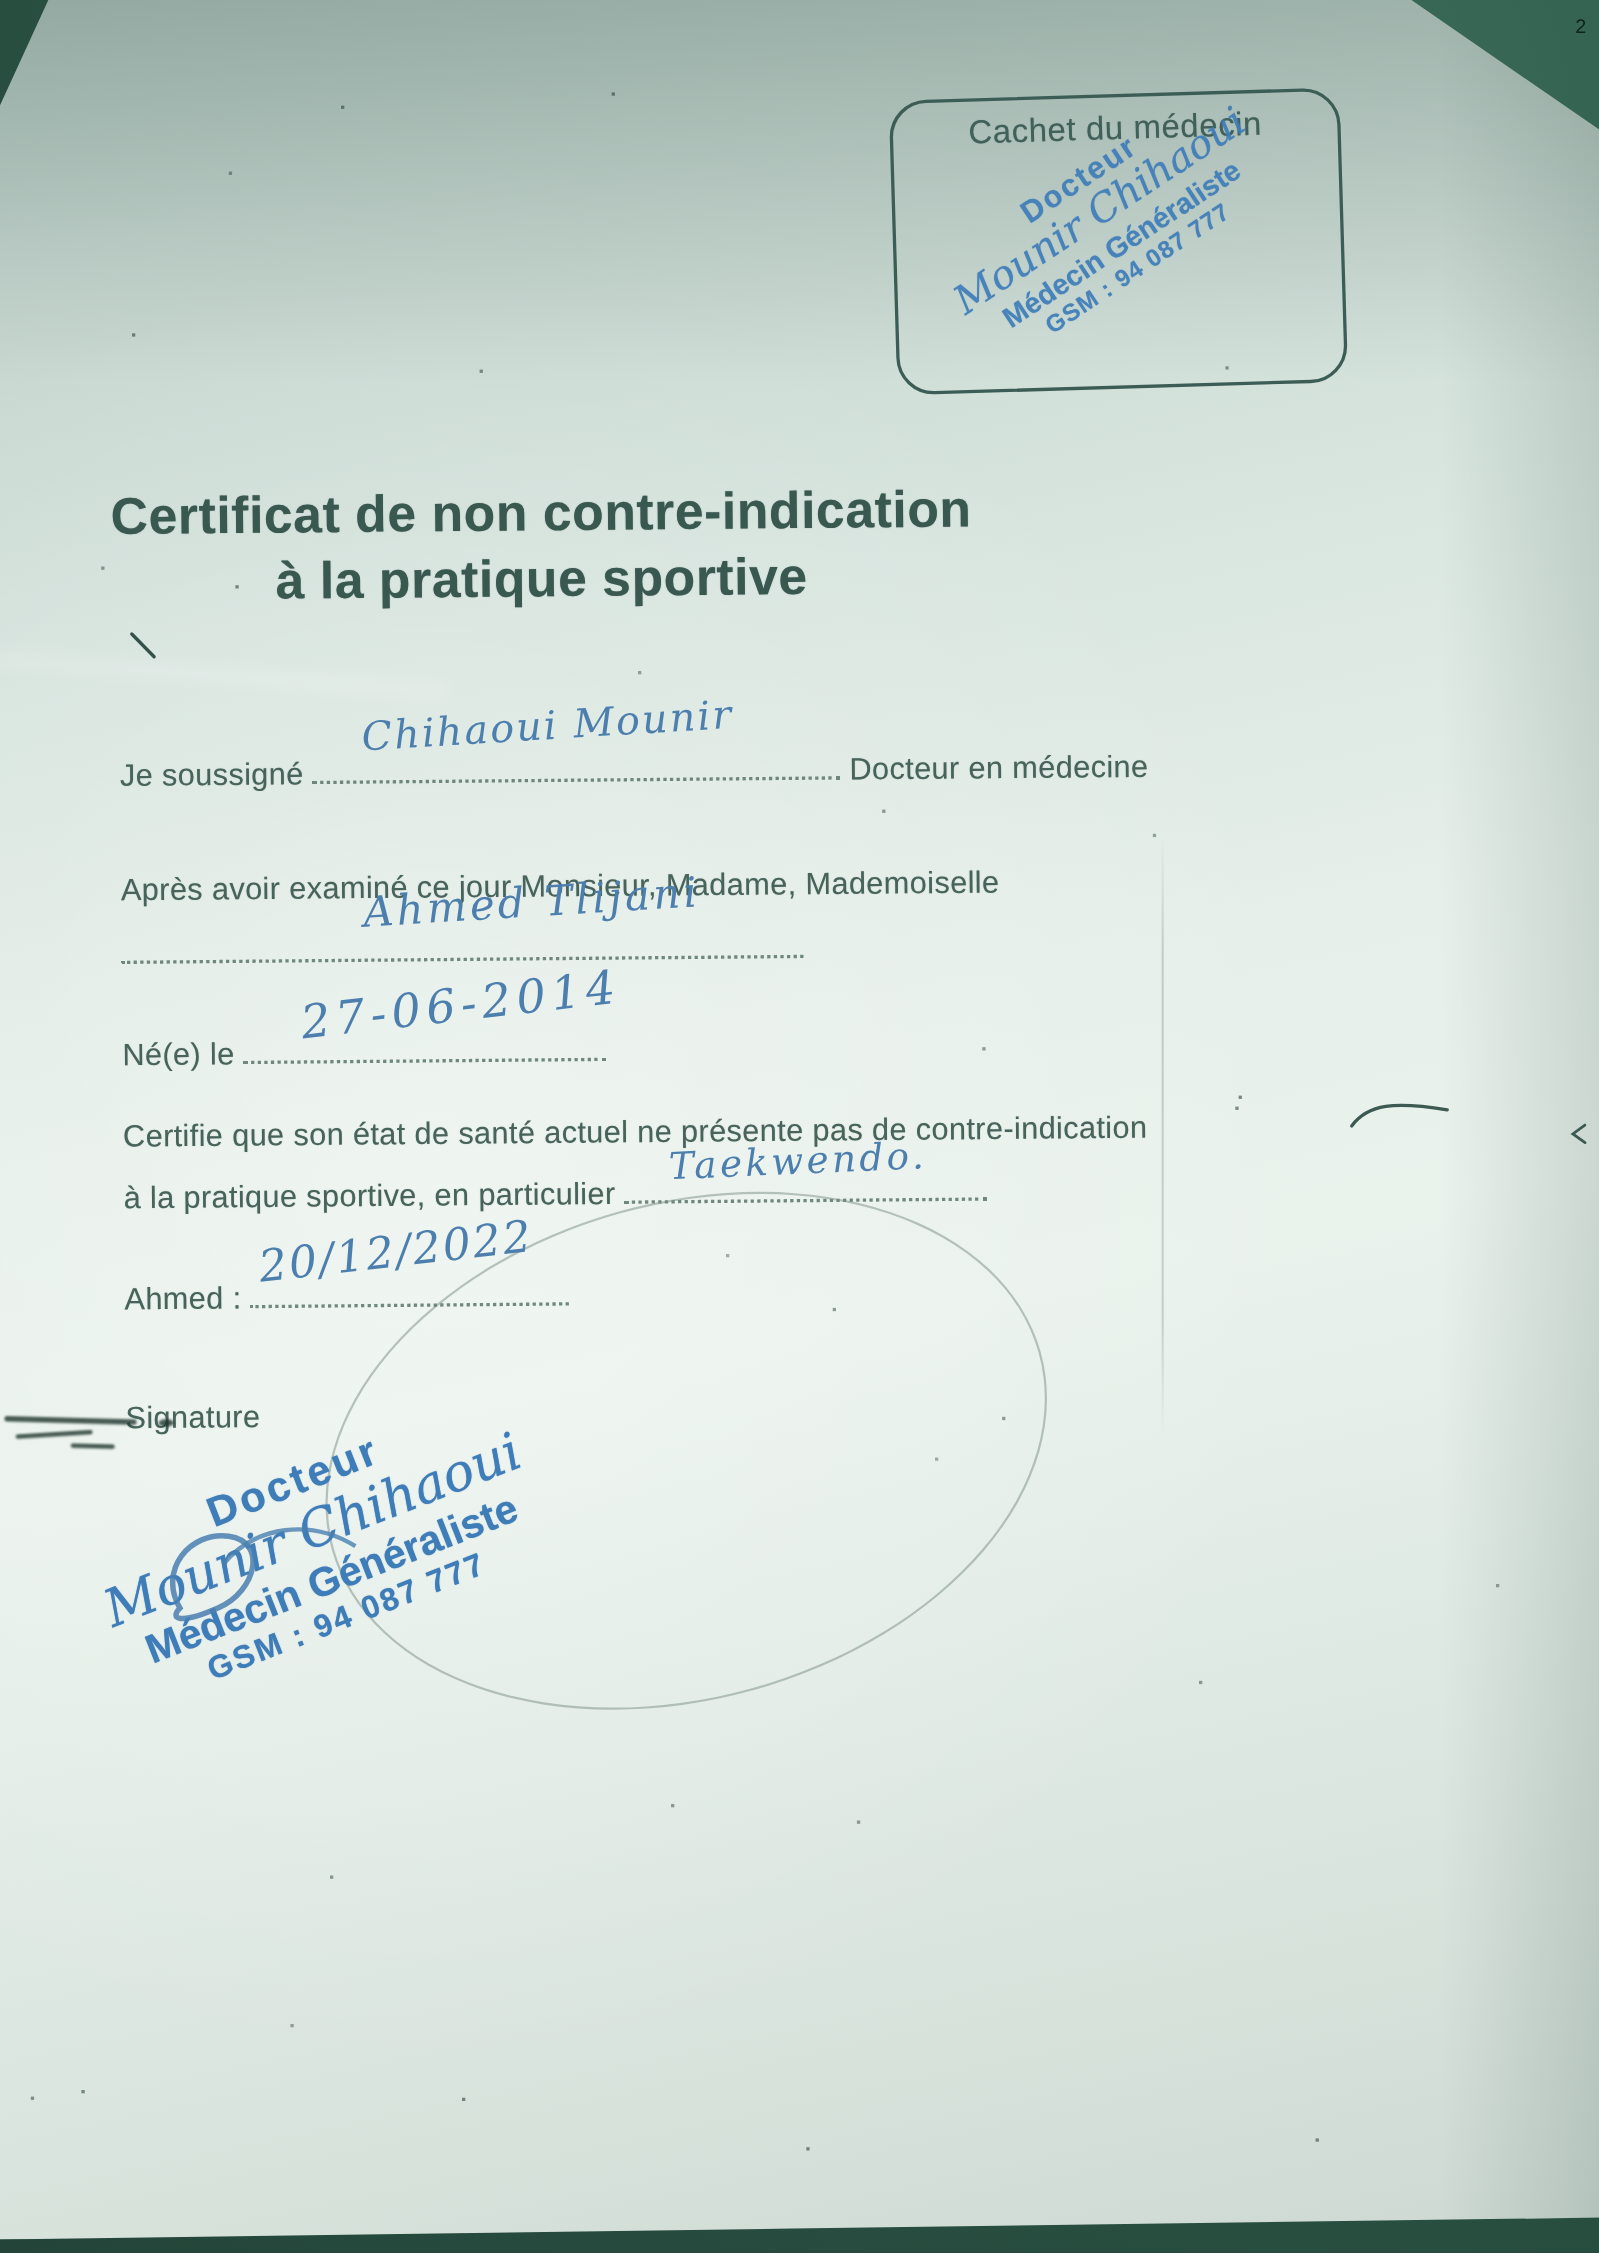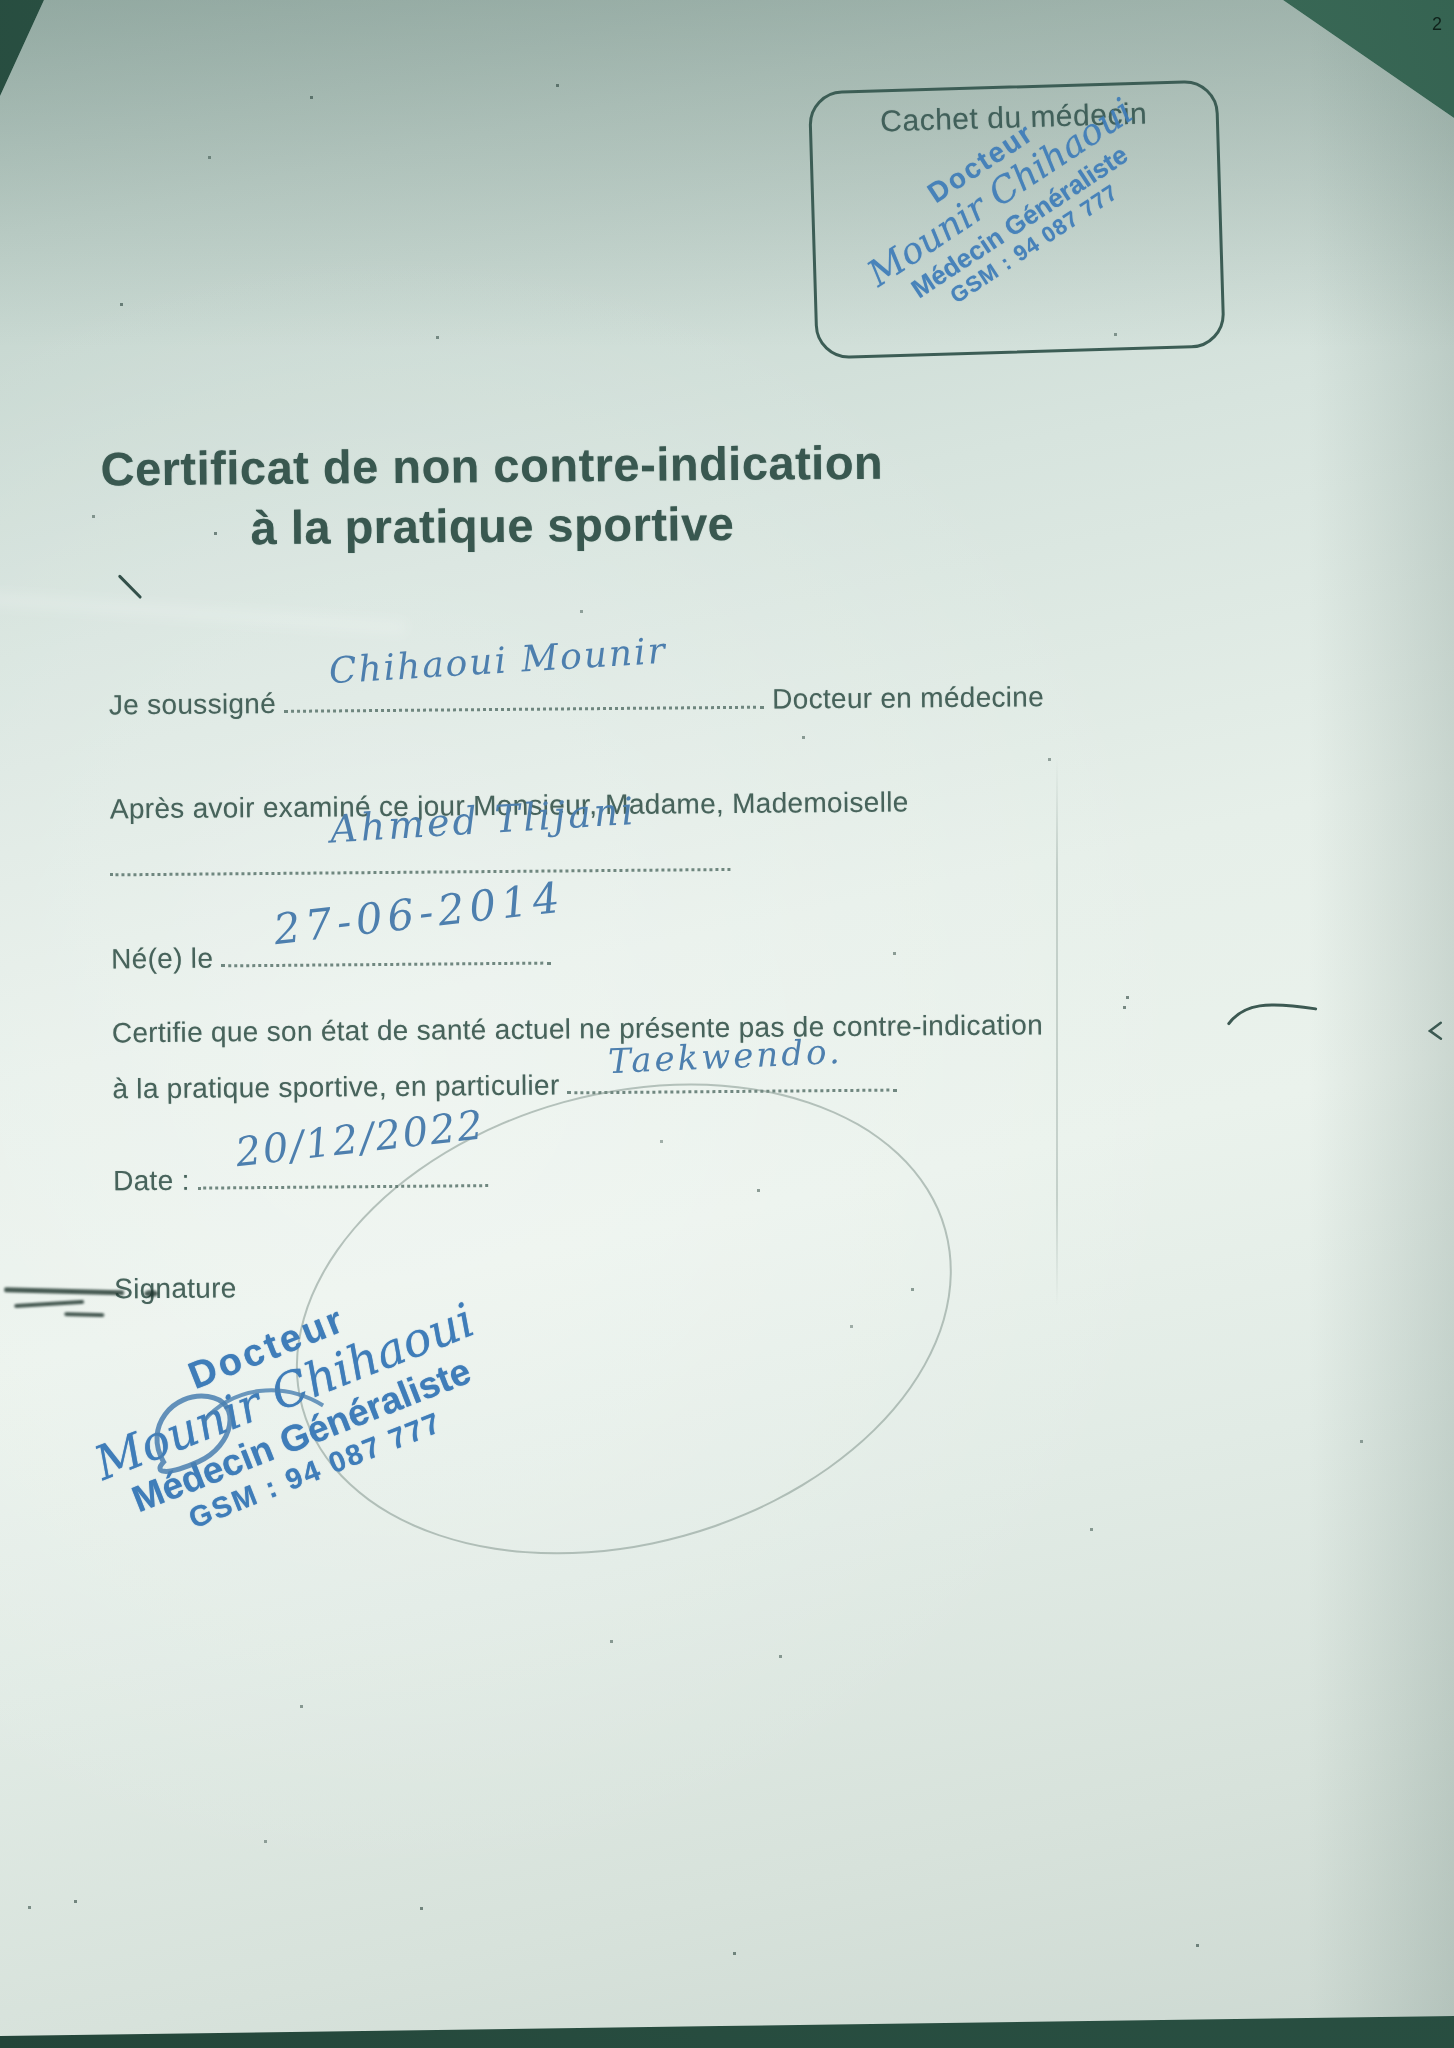--- a/index.html
+++ b/index.html
@@ -128,21 +128,21 @@
       </div>
       <div class="row" style="left:110px;top:1068px;">
         <span>à la pratique sportive, en particulier</span>
         <span class="dots" style="width:330px;"></span>
       </div>
       <div class="hand" style="left:606px;top:1036px;font-size:34px;transform:rotate(-2deg);letter-spacing:3px;">Taekwendo.</div>
 
       <div class="oval"></div>
 
       <div class="row" style="left:110px;top:1160px;">
-        <span>Date :</span>
+        <span>Ahmed :</span>
         <span class="dots" style="width:290px;"></span>
       </div>
       <div class="hand" style="left:232px;top:1112px;font-size:40px;transform:rotate(-6deg);letter-spacing:2px;">20/12/2022</div>
 
       <div class="row" style="left:110px;top:1268px;">
         <span>Signature</span>
       </div>
 
       <div class="stamp stamp-bottom">
         <div class="s1">Docteur</div>

